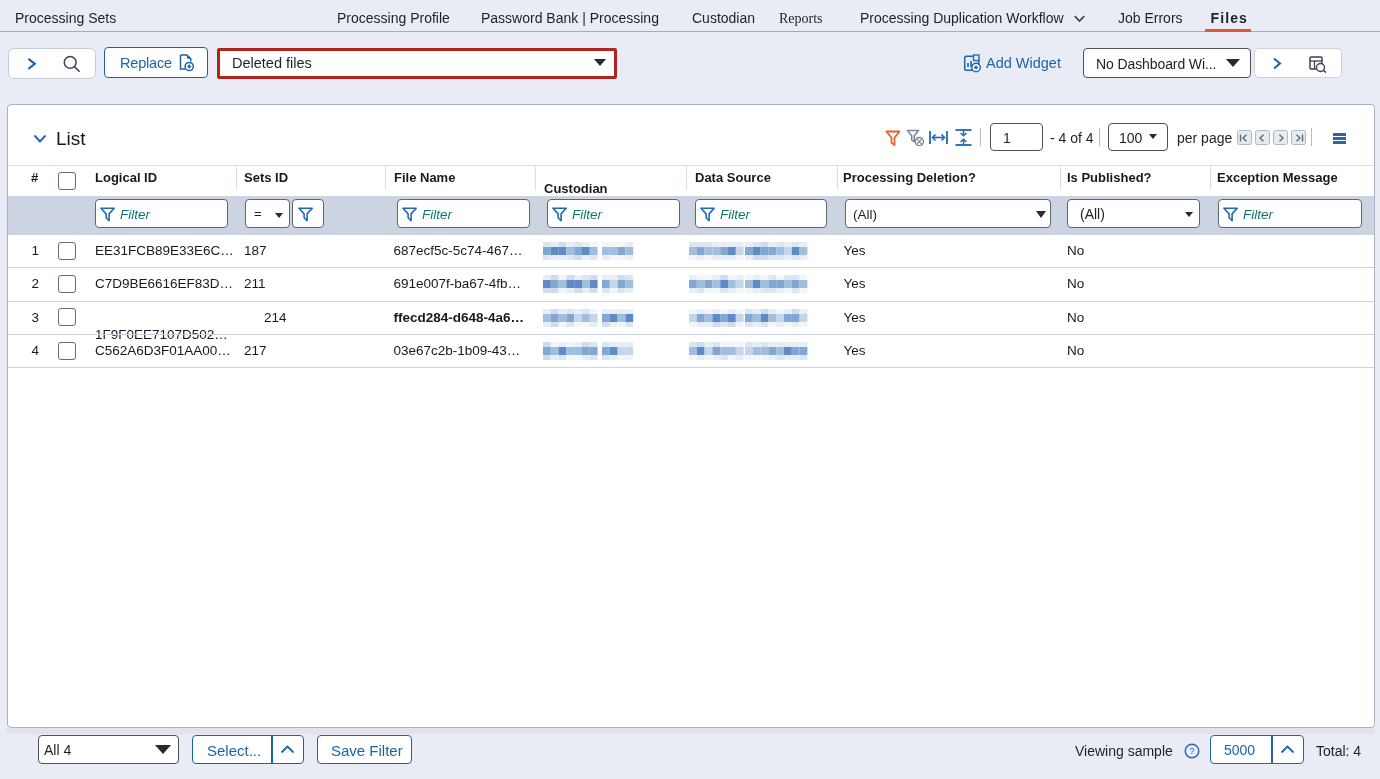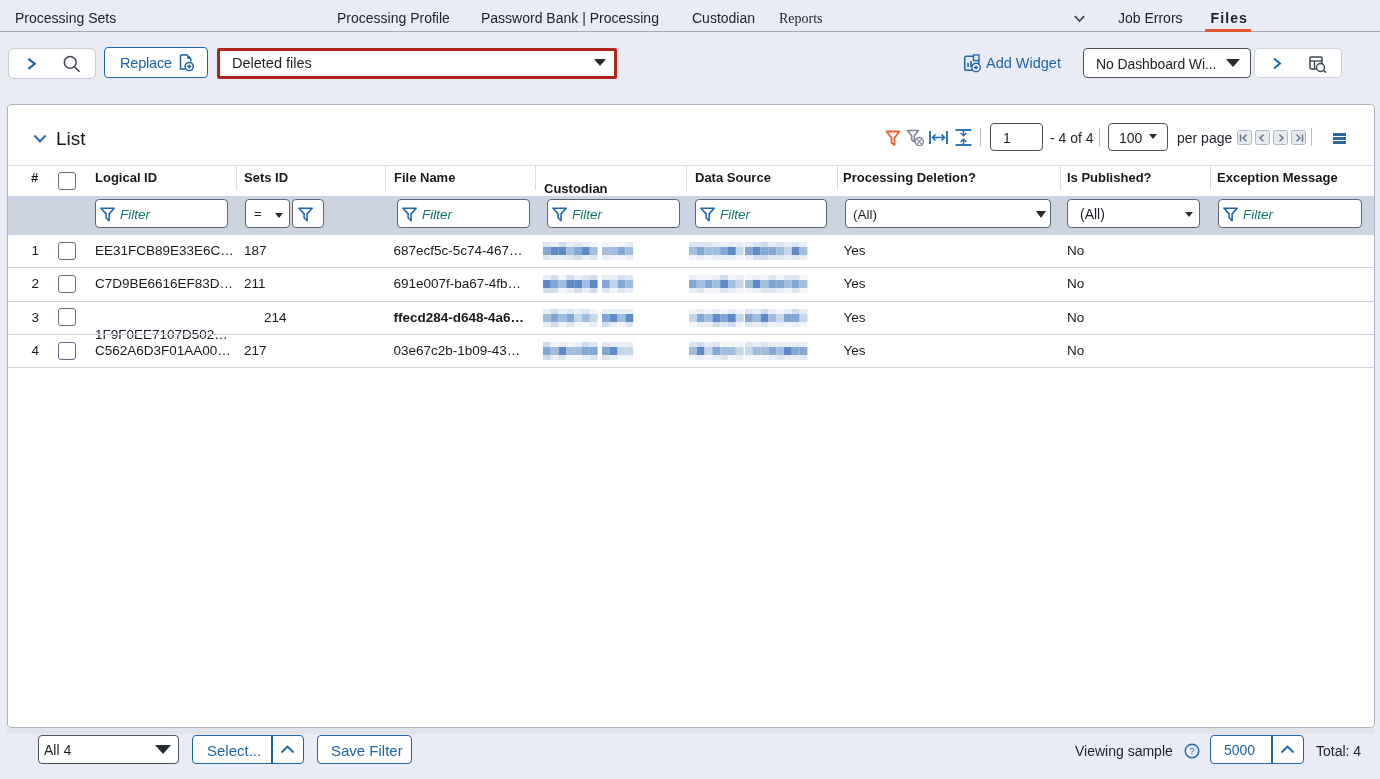--- a/index.html
+++ b/index.html
@@ -21,20 +21,21 @@
 </head>
 <body>
 <div id="stage">
 
   <div class="abs" style="left:0;top:0;width:1380px;height:31px;background:#e9ecf4;border-bottom:1px solid #a3abbc;"></div>
   <div class="tab" style="left:15px;">Processing Sets</div>
   <div class="tab" style="left:337px;">Processing Profile</div>
   <div class="tab" style="left:481px;">Password Bank | Processing</div>
   <div class="tab" style="left:692px;">Custodian</div>
   <div class="tab" style="left:779px;font-family:Liberation Serif, serif;">Reports</div>
+  <div class="tab" style="left:860px;">Processing Duplication Workflow</div>
   <svg class="abs" style="left:1072.5px;top:14px;" width="13" height="9" viewBox="0 0 13 9">
       <polyline points="1.8,2.2 6.5,7 11.2,2.2" fill="none" stroke="#3b4450" stroke-width="1.7"></polyline>
     </svg>
   <div class="tab" style="left:1118px;">Job Errors</div>
   <div class="tab" style="left:1210.5px;font-weight:bold;letter-spacing:1.1px;">Files</div>
   <div class="abs" style="left:1205px;top:29px;width:46px;height:3px;background:#e2572b;"></div>
 
   <div class="abs" style="left:8px;top:48px;width:88px;height:31px;background:#fff;border:1px solid #c6cdd8;border-radius:6px;box-sizing:border-box;"></div>
   <svg class="abs" style="left:25.5px;top:56.5px;" width="11" height="14" viewBox="0 0 11 14">
       <polyline points="2.4,1.8 8.8,6.8 2.4,11.8" fill="none" stroke="#1c64a8" stroke-width="2.1"></polyline>

